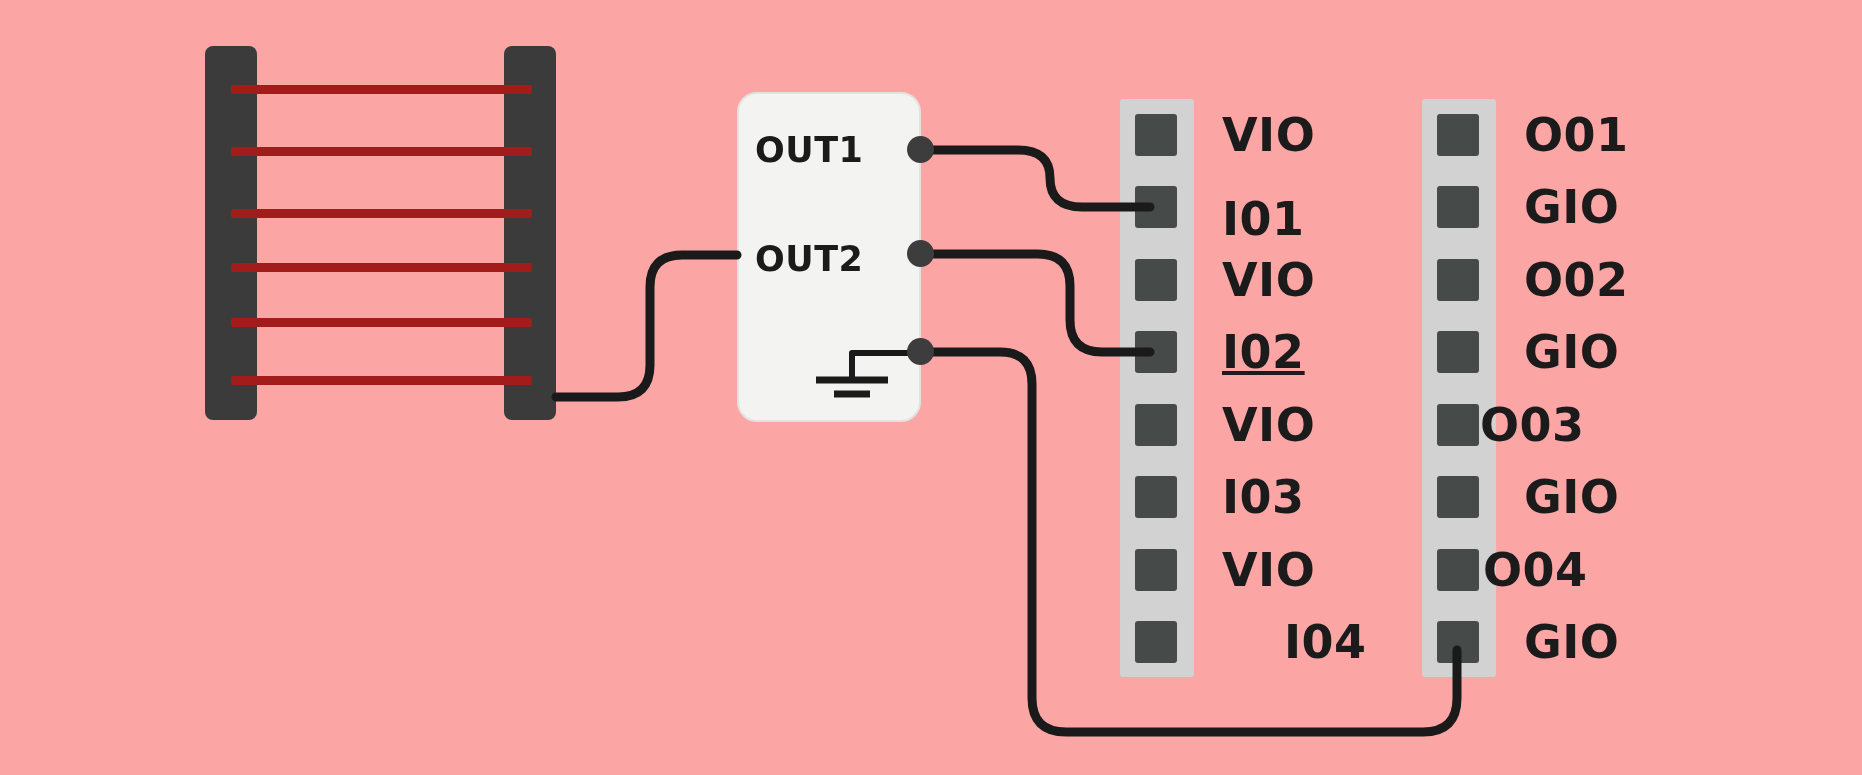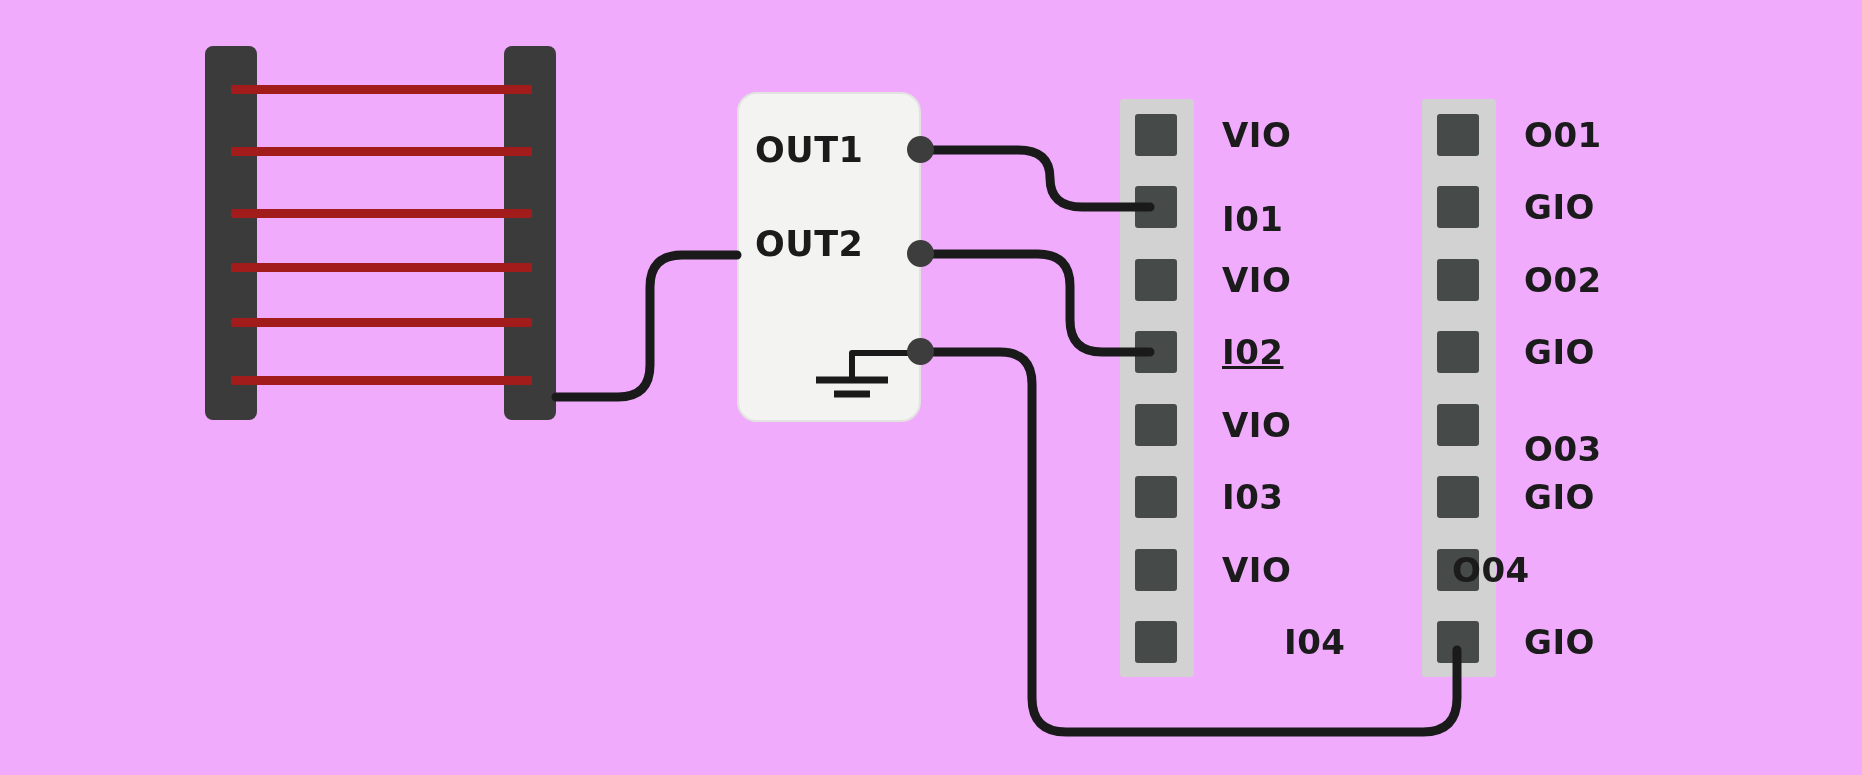--- a/index.html
+++ b/index.html
@@ -1,36 +1,36 @@
 <!DOCTYPE html>
 <html><head>
 <meta charset="utf-8">
 <style>
   html,body{margin:0;padding:0;background:#ffffff;}
   .canvas{
-    position:relative;width:1862px;height:775px;background:#f0abfc;overflow:hidden;
+    position:relative;width:1862px;height:775px;background:#fca5a5;overflow:hidden;
     font-family:"DejaVu Sans","Liberation Sans",sans-serif;
   }
   
   .rail{position:absolute;width:52px;height:374px;background:#3b3b3b;border-radius:8px;}
   .beam{position:absolute;left:231px;width:301px;height:9px;background:#a31c1c;border-radius:2px;}
   
   .controller{
     position:absolute;left:737px;top:92px;width:184px;height:330px;
     background:#f3f3f1;border:2px solid #e2e2e0;border-radius:20px;box-sizing:border-box;
   }
   .pinlabel{
     position:absolute;height:46px;line-height:46px;font-size:35px;font-weight:700;color:#1b1b1b;
     letter-spacing:0.5px;white-space:nowrap;
   }
   
   .strip{position:absolute;width:74px;height:578px;background:#d2d2d2;border-radius:3px;}
   .sq{position:absolute;width:42px;height:42px;background:#464a49;border-radius:3px;}
   .tlabel{
-    position:absolute;height:46px;line-height:46px;font-size:34px;font-weight:700;color:#1b1b1b;
+    position:absolute;height:46px;line-height:46px;font-size:46px;font-weight:700;color:#1b1b1b;
     letter-spacing:0.5px;white-space:nowrap;
   }
   
   .wires{position:absolute;left:0;top:0;pointer-events:none;}
   .wires path{fill:none;stroke:#1a1a1a;stroke-width:9;stroke-linecap:round;stroke-linejoin:round;}
   .wires path.gnd-bar{stroke-width:7;stroke-linecap:butt;}
   .wires path.gnd-lead{stroke-width:6;}
   
   .dot{position:absolute;width:27px;height:27px;background:#3d3d3d;border-radius:50%;}
 </style>
@@ -43,21 +43,21 @@
   <div class="rail" style="left:504px;top:46px;"></div>
   <div class="beam" style="top:85px;"></div>
   <div class="beam" style="top:147px;"></div>
   <div class="beam" style="top:209px;"></div>
   <div class="beam" style="top:263px;"></div>
   <div class="beam" style="top:318px;"></div>
   <div class="beam" style="top:376px;"></div>
 
   <div class="controller"></div>
   <div class="pinlabel" style="left:755px;top:127px;">OUT1</div>
-  <div class="pinlabel" style="left:755px;top:221px;">OUT2</div>
+  <div class="pinlabel" style="left:755px;top:236px;">OUT2</div>
 
   <div class="strip" style="left:1120px;top:99px;"></div>
   <div class="sq" style="left:1135px;top:114px;"></div>
   <div class="sq" style="left:1135px;top:186px;"></div>
   <div class="sq" style="left:1135px;top:259px;"></div>
   <div class="sq" style="left:1135px;top:331px;"></div>
   <div class="sq" style="left:1135px;top:404px;"></div>
   <div class="sq" style="left:1135px;top:476px;"></div>
   <div class="sq" style="left:1135px;top:549px;"></div>
   <div class="sq" style="left:1135px;top:621px;"></div>
@@ -78,23 +78,23 @@
   <div class="sq" style="left:1437px;top:331px;"></div>
   <div class="sq" style="left:1437px;top:404px;"></div>
   <div class="sq" style="left:1437px;top:476px;"></div>
   <div class="sq" style="left:1437px;top:549px;"></div>
   <div class="sq" style="left:1437px;top:621px;"></div>
 
   <div class="tlabel" style="left:1524px;top:112px;">O01</div>
   <div class="tlabel" style="left:1524px;top:184px;">GIO</div>
   <div class="tlabel" style="left:1524px;top:257px;">O02</div>
   <div class="tlabel" style="left:1524px;top:329px;">GIO</div>
-  <div class="tlabel" style="left:1524px;top:402px;margin-top:24px;">O03</div>
+  <div class="tlabel" style="left:1480px;top:402px;">O03</div>
   <div class="tlabel" style="left:1524px;top:474px;">GIO</div>
-  <div class="tlabel" style="left:1452px;top:547px;">O04</div>
+  <div class="tlabel" style="left:1483px;top:547px;">O04</div>
   <div class="tlabel" style="left:1524px;top:619px;">GIO</div>
 
   <svg class="wires" width="1862" height="775" viewBox="0 0 1862 775">
     <path d="M 556 397 H 618 Q 650 397 650 365 V 287 Q 650 255 682 255 L 737 255"></path>
     <path d="M 921 150 H 1018 Q 1050 150 1050 178 Q 1050 207 1082 207 H 1150"></path>
     <path d="M 921 254 H 1038 Q 1070 254 1070 286 V 320 Q 1070 352 1102 352 H 1150"></path>
     <path d="M 921 352 H 1000 Q 1032 352 1032 384 V 698 Q 1032 732 1066 732 H 1423 Q 1457 732 1457 698 V 650"></path>
     <path class="gnd-lead" d="M 915 353 H 852 V 377"></path>
     <path class="gnd-bar" d="M 816 380 H 888"></path>
     <path class="gnd-bar" d="M 834 394 H 870"></path>

